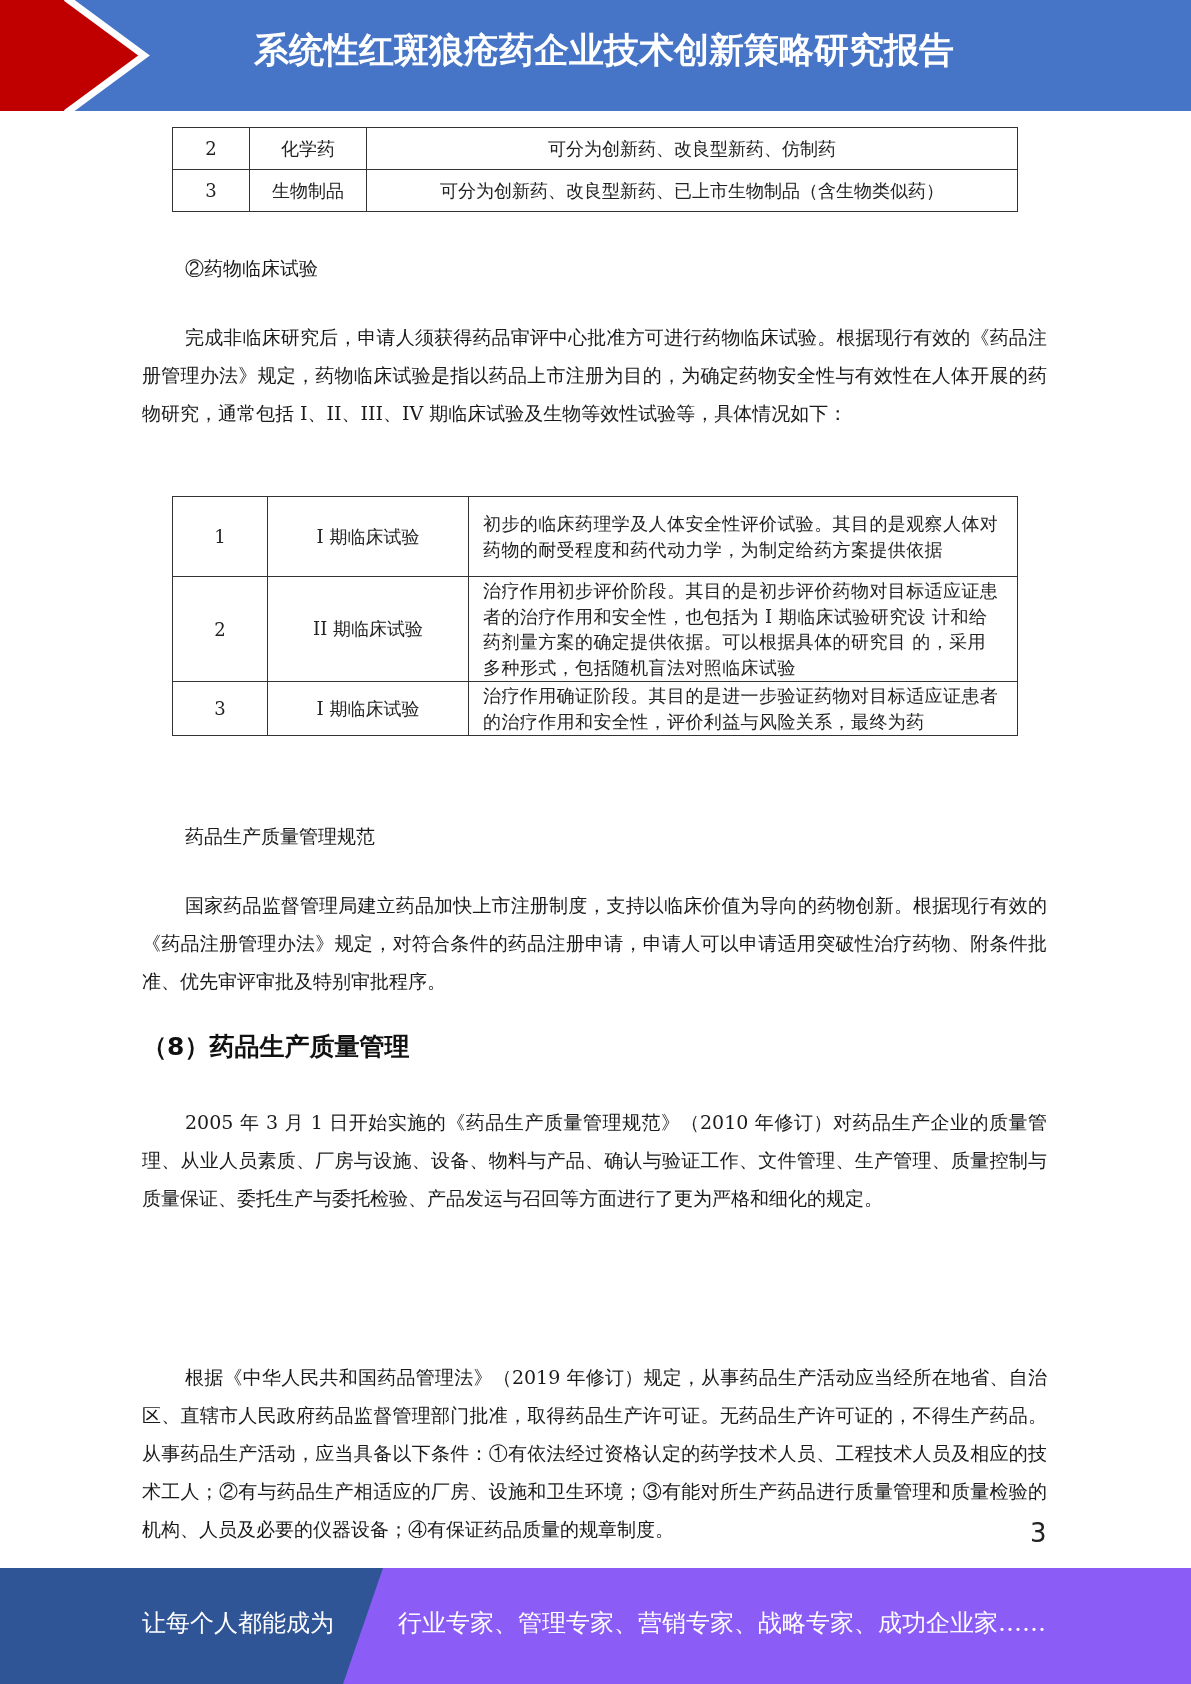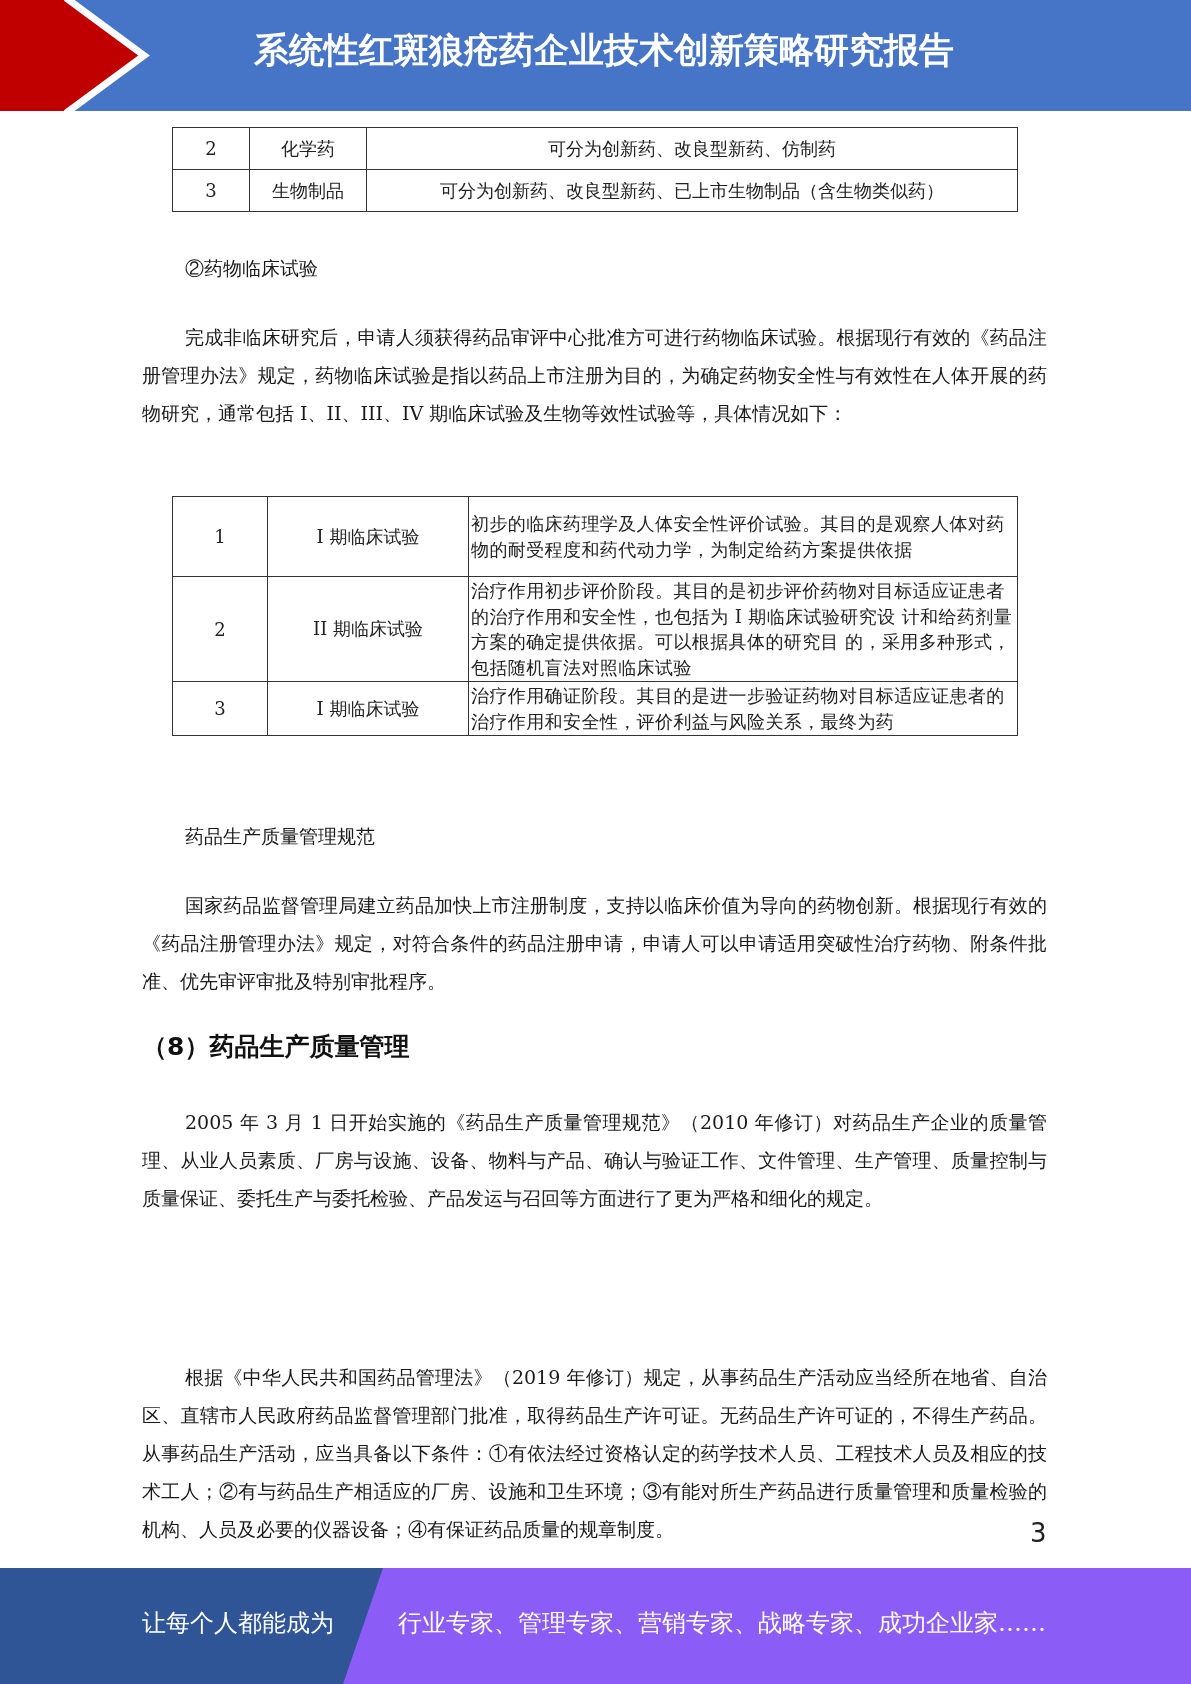--- a/index.html
+++ b/index.html
@@ -21,21 +21,21 @@
   table.doc-table { position: absolute; border-collapse: collapse; table-layout: fixed; }
   table.doc-table td, table.doc-table th {
     border: 1.5px solid #333; font-size: 18px; color: #222; padding: 0;
     font-family: "DejaVu Serif", "Liberation Serif", serif; font-weight: normal;
   }
   .t1 { left: 172px; top: 127px; width: 846px; }
   .t1 td { height: 41px; text-align: center; }
   .t2 { left: 172px; top: 496px; width: 846px; }
   .t2 th { height: 43px; text-align: center; font-family: "DejaVu Sans", "Liberation Sans", sans-serif; font-weight: bold; font-size: 18px; }
   .t2 td.c { text-align: center; }
-  .t2 td.txt { text-align: left; line-height: 25.5px; padding: 1px 2px; font-size: 18px; vertical-align: middle; letter-spacing: 0.4px; }
+  .t2 td.txt { text-align: left; line-height: 25.5px; padding: 1px 14px; font-size: 18px; vertical-align: middle; letter-spacing: 0.4px; }
   
   .para {
     position: absolute; left: 142px; width: 905px; font-size: 19px; line-height: 38px;
     text-indent: 43px; margin: 0; text-align: justify; color: #1a1a1a;
   }
   .sub-heading { position: absolute; left: 185px; font-size: 19px; line-height: 30px; margin: 0; color: #1a1a1a; }
   .section-heading {
     position: absolute; left: 142px; top: 1030px; margin: 0;
     font-family: "DejaVu Sans", "Liberation Sans", sans-serif; font-weight: bold; font-size: 25px; color: #111;
   }

